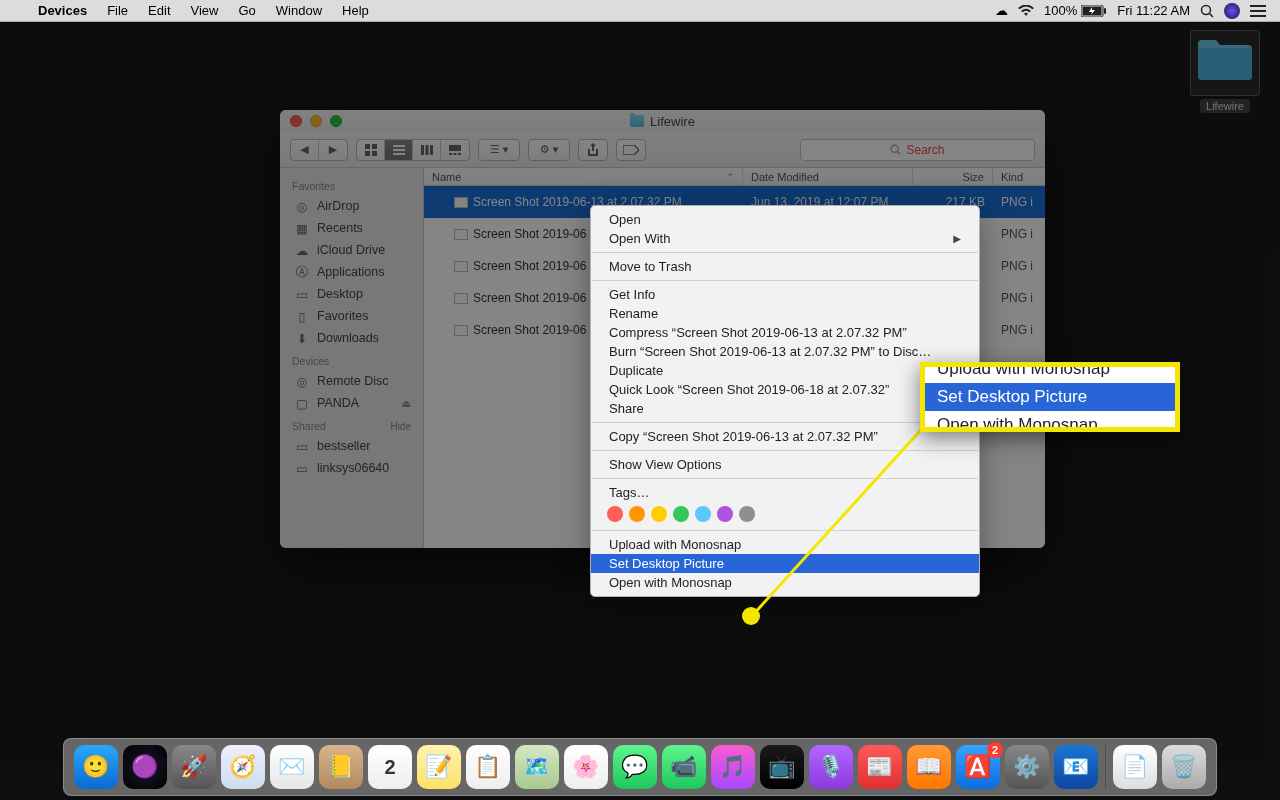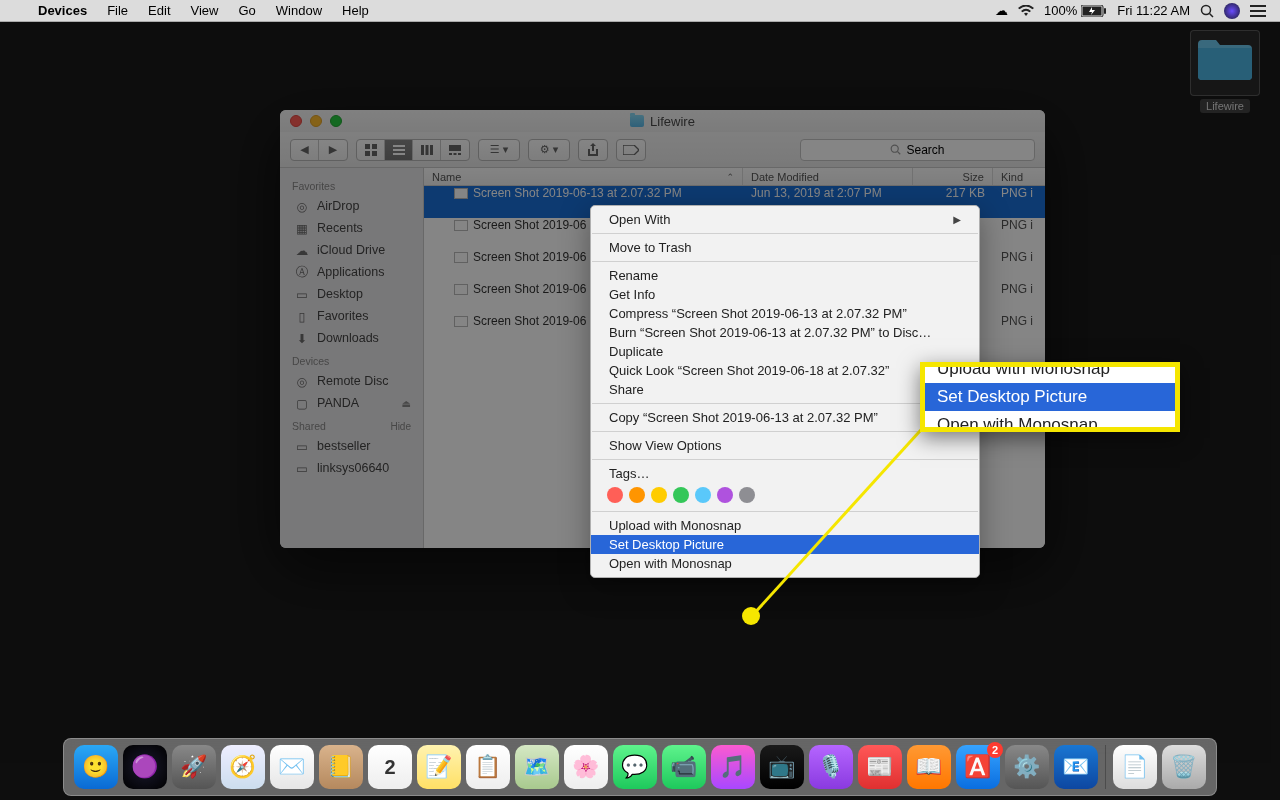--- a/index.html
+++ b/index.html
@@ -35,40 +35,40 @@
 .wtitle .fic{width:14px;height:12px;background:linear-gradient(#86d7f4,#5bb9e8);border-radius:2px;position:relative}
 .wtitle .fic::before{content:"";position:absolute;top:-2px;left:0;width:5px;height:3px;background:#86d7f4;border-radius:1px 1px 0 0}
 
 .toolbar{height:36px;background:linear-gradient(#f4f4f4,#e8e8e8);border-bottom:1px solid #c8c8c8;display:flex;align-items:center;padding:0 10px;gap:8px}
 .tb-group{display:flex;height:22px;border:1px solid #b8b8b8;border-radius:4px;background:linear-gradient(#fff,#f0f0f0);overflow:hidden}
 .tb-btn{width:28px;display:flex;align-items:center;justify-content:center;border-right:1px solid #c8c8c8;color:#666;font-size:11px}
 .tb-btn:last-child{border-right:none}
 .tb-btn.active{background:linear-gradient(#888,#777);color:#fff}
 .tb-btn svg{display:block}
 .toolbar .spacer{flex:1}
-.searchbox{width:235px;height:22px;border:1px solid #c4c4c4;border-radius:4px;background:#fff;display:flex;align-items:center;justify-content:center;color:#000000;font-size:12px;gap:5px}
+.searchbox{width:235px;height:22px;border:1px solid #c4c4c4;border-radius:4px;background:#fff;display:flex;align-items:center;justify-content:center;color:#ef4444;font-size:12px;gap:5px}
 
 .body{flex:1;display:flex;min-height:0}
 .sidebar{width:144px;background:#e7e6e8;border-right:1px solid #c8c8c8;overflow-y:auto;padding:6px 0}
 .side-head{font-size:10.5px;color:#888;padding:6px 12px 3px;text-transform:none;display:flex;justify-content:space-between;align-items:center}
 .side-head .hide{font-size:10px;color:#888}
 .side-item{display:flex;align-items:center;gap:7px;padding:3px 12px 3px 14px;font-size:12.5px;color:#444;cursor:default}
 .side-item .si{width:16px;height:16px;display:flex;align-items:center;justify-content:center;color:#6b6b6b}
 .side-item .eject{margin-left:auto;color:#888;font-size:10px}
 
 .content{flex:1;background:#fff;display:flex;flex-direction:column;min-width:0}
 .cols{height:18px;background:linear-gradient(#fdfdfd,#f0f0f0);border-bottom:1px solid #d0d0d0;display:flex;font-size:11px;color:#555}
 .col{padding:2px 8px;border-right:1px solid #d8d8d8;display:flex;align-items:center}
 .col.name{flex:1}
 .col.name .sort{margin-left:auto;font-size:9px;color:#666}
 .col.date{width:170px}
 .col.size{width:80px;justify-content:flex-end}
 .col.kind{width:52px;border-right:none}
 .rows{flex:1;overflow:hidden}
-.row{height:32px;display:flex;align-items:flex-start;font-size:12px;color:#333}
+.row{height:32px;display:flex;align-items:center;font-size:12px;color:#333}
 .row .c{padding:0 8px;overflow:hidden;white-space:nowrap;text-overflow:ellipsis}
 .row .c.name{flex:1;display:flex;align-items:center;gap:5px;padding-left:30px}
 .row .c.name .thumb{width:14px;height:11px;background:#fff;border:1px solid #bbb;flex:none}
 .row .c.date{width:170px;color:#555}
 .row .c.size{width:80px;text-align:right;color:#555}
 .row .c.kind{width:52px;color:#555}
 .row.sel{background:#1a6fd8;color:#fff}
 .row.sel .c{color:#fff}
 .row.sel .thumb{border-color:#fff}
 
@@ -301,21 +301,21 @@
         <div class="col date">Date Modified</div>
         <div class="col size">Size</div>
         <div class="col kind">Kind</div>
       </div>
       <div class="rows" id="rows">
           <div class="row sel">
             <div class="c name">
               <span class="thumb"></span>
               <span>Screen Shot 2019-06-13 at 2.07.32 PM</span>
             </div>
-            <div class="c date">Jun 13, 2019 at 2:07 PM</div>
+            <div class="c date">Jun 13, 2019 at 12:07 PM</div>
             <div class="c size">217 KB</div>
             <div class="c kind">PNG i</div>
           </div>
           <div class="row">
             <div class="c name">
               <span class="thumb"></span>
               <span>Screen Shot 2019-06</span>
             </div>
             <div class="c date"></div>
             <div class="c size"></div>
@@ -350,33 +350,36 @@
           </div>
         </div>
     </div>
   </div>
 </div>
 
 <div class="dim"></div>
 
 <div class="ctx" id="ctx">
     <div class="mi">
+      <span>Open</span>
+    </div>
+    <div class="mi">
       <span>Open With</span>
       <span class="arrow">▶</span>
     </div>
     <div class="sep"></div>
     <div class="mi">
       <span>Move to Trash</span>
     </div>
     <div class="sep"></div>
     <div class="mi">
+      <span>Get Info</span>
+    </div>
+    <div class="mi">
       <span>Rename</span>
-    </div>
-    <div class="mi">
-      <span>Get Info</span>
     </div>
     <div class="mi">
       <span>Compress “Screen Shot 2019-06-13 at 2.07.32 PM”</span>
     </div>
     <div class="mi">
       <span>Burn “Screen Shot 2019-06-13 at 2.07.32 PM” to Disc…</span>
     </div>
     <div class="mi">
       <span>Duplicate</span>
     </div>

